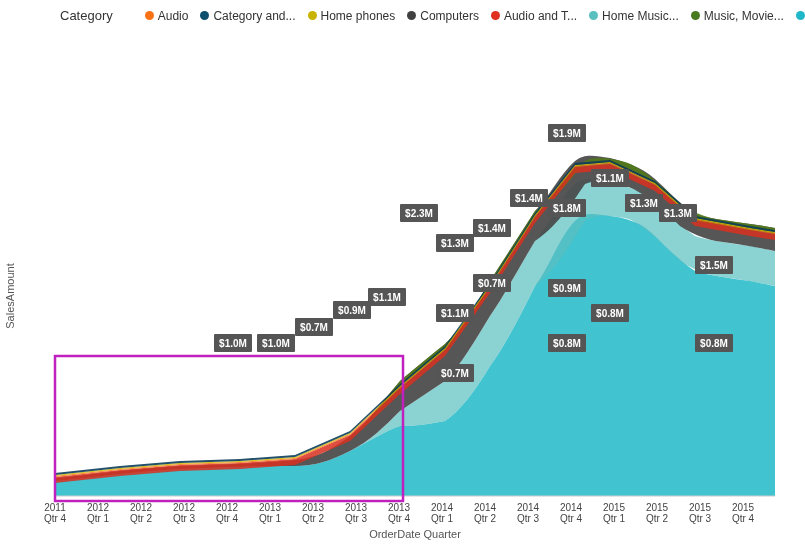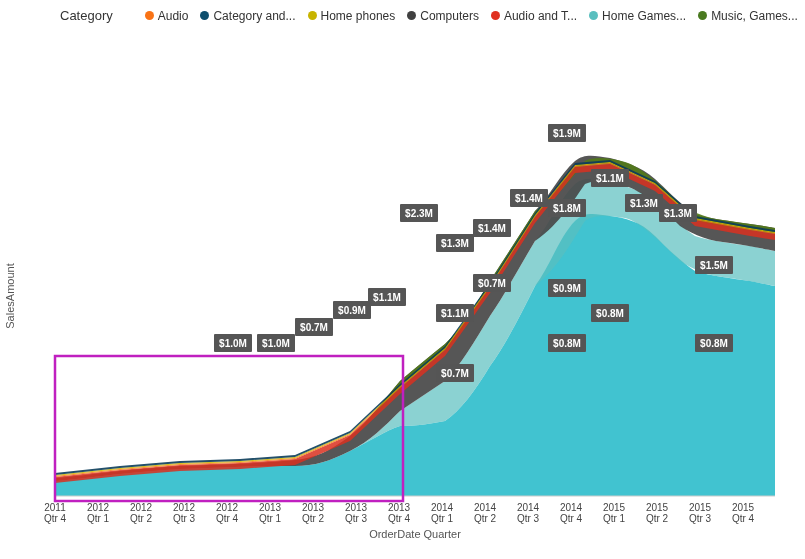--- a/index.html
+++ b/index.html
@@ -80,25 +80,25 @@
     <div class="legend-item">
       <div class="legend-dot" style="background:#404040;"></div>
       <span class="legend-label">Computers</span>
     </div>
     <div class="legend-item">
       <div class="legend-dot" style="background:#e03020;"></div>
       <span class="legend-label">Audio and T...</span>
     </div>
     <div class="legend-item">
       <div class="legend-dot" style="background:#5abfbf;"></div>
-      <span class="legend-label">Home Games...</span>
+      <span class="legend-label">Home Music...</span>
     </div>
     <div class="legend-item">
       <div class="legend-dot" style="background:#4a7a20;"></div>
-      <span class="legend-label">Music, Games...</span>
+      <span class="legend-label">Music, Movie...</span>
     </div>
     <div class="legend-item">
       <div class="legend-dot" style="background:#20b8c8;"></div>
       <span class="legend-label">TV and Video</span>
     </div>
   </div>
 
   <svg class="chart-svg" width="805" height="510" style="position:absolute;top:36px;left:0;">
 
     <text x="14" y="260" transform="rotate(-90,14,260)" font-size="11" fill="#555" text-anchor="middle">SalesAmount</text>

